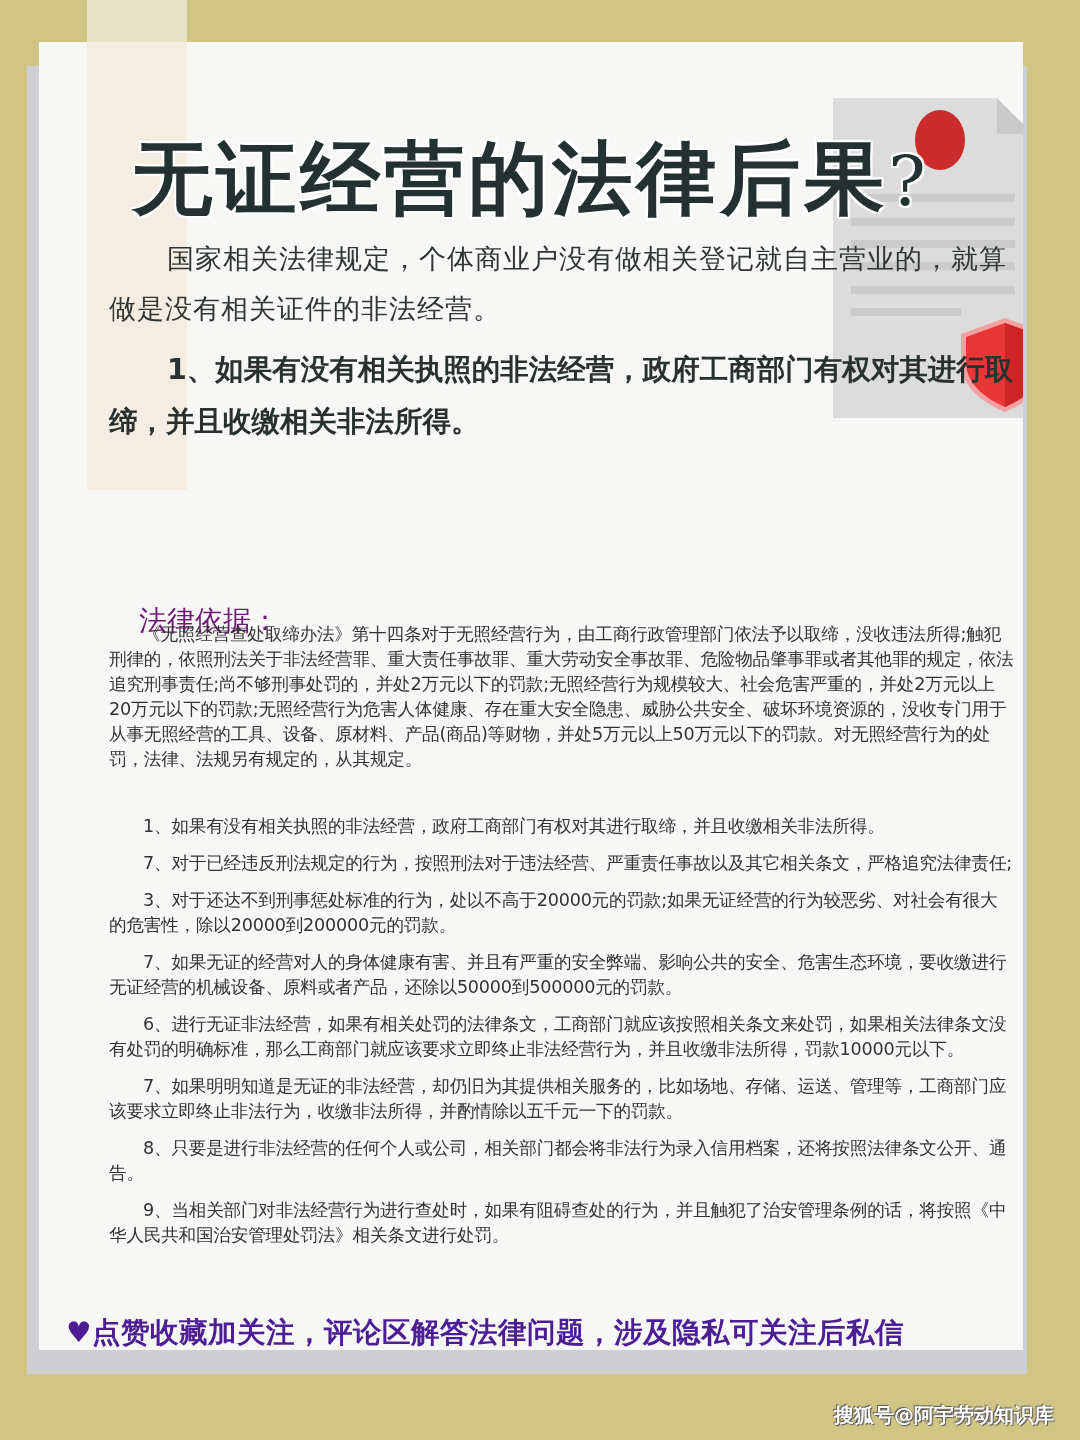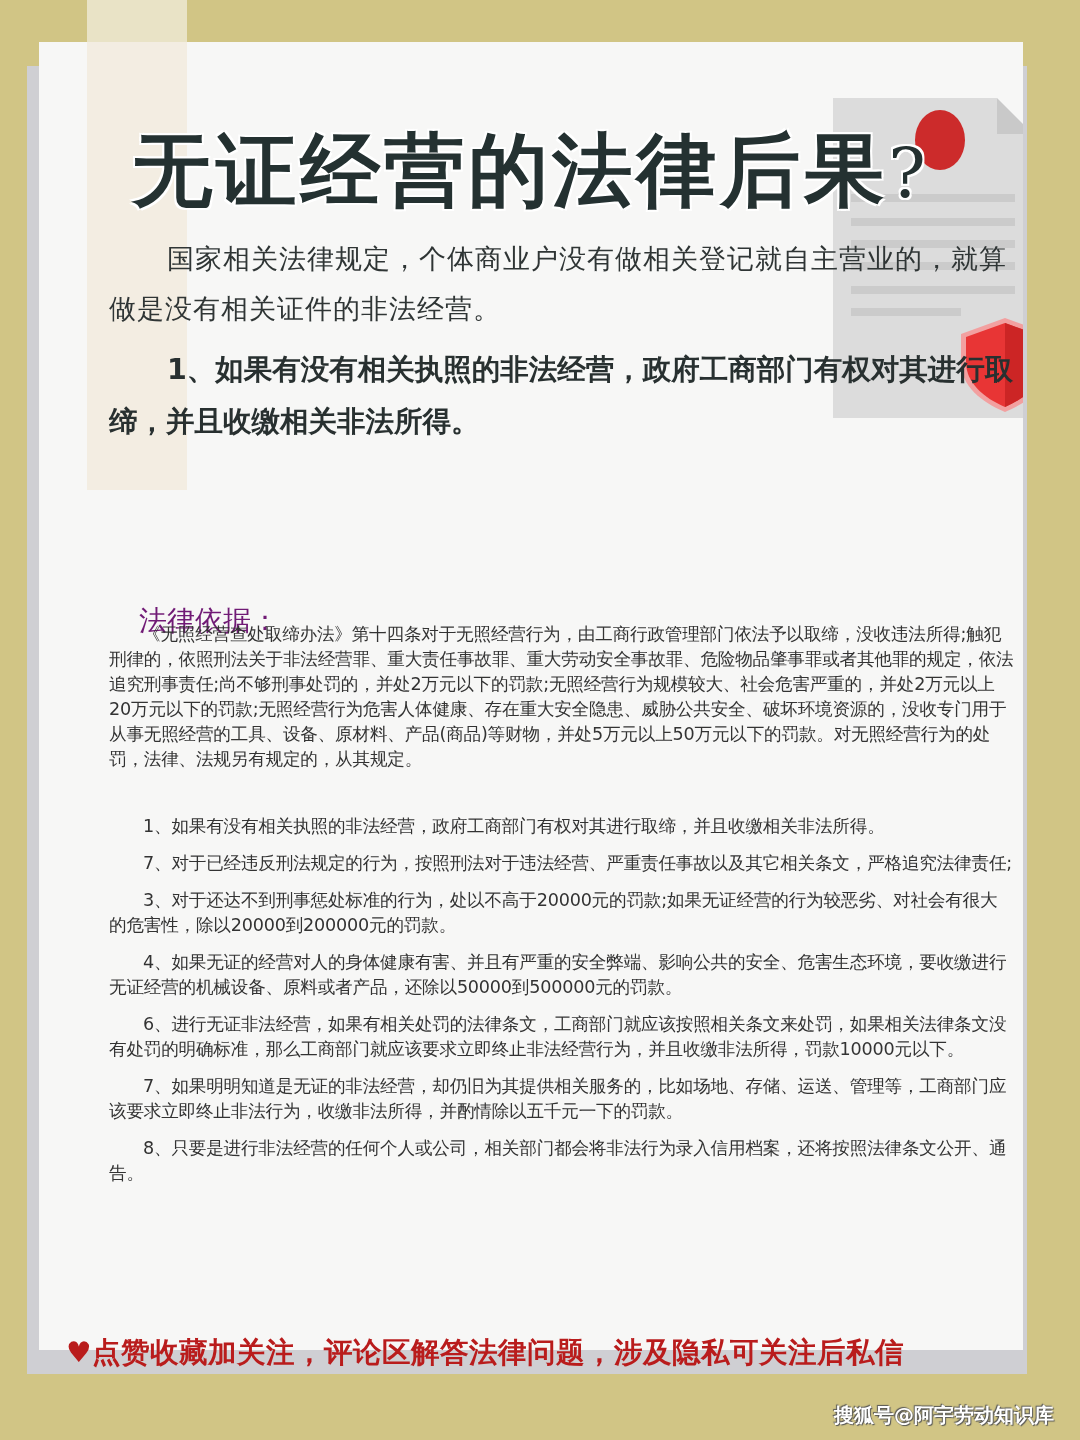--- a/index.html
+++ b/index.html
@@ -65,21 +65,21 @@
   }
   .small {
     font-size:17.6px; line-height:25px; color:#333;
     text-indent:34px; letter-spacing:-0.2px;
   }
   .law { top:580px; }
   .items { top:772px; }
   .items p { margin:0 0 12px 0; }
   .footer-line {
     position:absolute; left:66px; top:1314px; font-size:28.5px; font-weight:bold;
-    color:#b91c1c; white-space:nowrap; letter-spacing:0.5px;margin-top:20px;
+    color:#4c1d95; white-space:nowrap; letter-spacing:0.5px;
   }
   .watermark {
     position:absolute; right:26px; top:1402px; font-size:20px; font-weight:bold;
     color:#ffffff; text-shadow:1px 1px 1px #555, -1px -1px 1px #555;
   }
 </style>
 </head>
 <body>
 
 <div class="stripe-top"></div>
@@ -99,37 +99,38 @@
   </div>
 
   <div class="red-dot"></div>
 
   <svg class="shield" viewBox="0 0 100 100">
     <path d="M50 4 L94 20 L94 48 C94 72 74 88 50 98 C26 88 6 72 6 48 L6 20 Z" fill="#f2a0a0"></path>
     <path d="M50 9 L89 23 L89 48 C89 69 71 84 50 93 C29 84 11 69 11 48 L11 23 Z" fill="#e83535"></path>
     <path d="M50 9 L89 23 L89 48 C89 69 71 84 50 93 Z" fill="#cc2525"></path>
   </svg>
 
-  <h1 class="title" style="margin:8px">
+  <h1 class="title" style="margin:16px">
     <span>无证经营的法律后果</span><span class="q">?</span>
   </h1>
 
   <p class="content intro" style="margin:0">国家相关法律规定，个体商业户没有做相关登记就自主营业的，就算做是没有相关证件的非法经营。</p>
 
   <p class="content bold-para bp1" style="margin:0">1、如果有没有相关执照的非法经营，政府工商部门有权对其进行取缔，并且收缴相关非法所得。</p>
 
   <div class="basis-heading">法律依据：</div>
 
   <p class="content small law" style="margin:0">《无照经营查处取缔办法》第十四条对于无照经营行为，由工商行政管理部门依法予以取缔，没收违法所得;触犯刑律的，依照刑法关于非法经营罪、重大责任事故罪、重大劳动安全事故罪、危险物品肇事罪或者其他罪的规定，依法追究刑事责任;尚不够刑事处罚的，并处2万元以下的罚款;无照经营行为规模较大、社会危害严重的，并处2万元以上20万元以下的罚款;无照经营行为危害人体健康、存在重大安全隐患、威胁公共安全、破坏环境资源的，没收专门用于从事无照经营的工具、设备、原材料、产品(商品)等财物，并处5万元以上50万元以下的罚款。对无照经营行为的处罚，法律、法规另有规定的，从其规定。</p>
 
   <div class="content small items">
     <p>1、如果有没有相关执照的非法经营，政府工商部门有权对其进行取缔，并且收缴相关非法所得。</p>
     <p>7、对于已经违反刑法规定的行为，按照刑法对于违法经营、严重责任事故以及其它相关条文，严格追究法律责任;</p>
     <p>3、对于还达不到刑事惩处标准的行为，处以不高于20000元的罚款;如果无证经营的行为较恶劣、对社会有很大的危害性，除以20000到200000元的罚款。</p>
-    <p>4、如果无证的经营对人的身体健康有害、并且有严重的安全弊端、影响公共的安全、危害生态环境，要收缴进行无证经营的机械设备、原料或者产品，还除以50000到500000元的罚款。</p>
+    <p>7、如果无证的经营对人的身体健康有害、并且有严重的安全弊端、影响公共的安全、危害生态环境，要收缴进行无证经营的机械设备、原料或者产品，还除以50000到500000元的罚款。</p>
     <p>6、进行无证非法经营，如果有相关处罚的法律条文，工商部门就应该按照相关条文来处罚，如果相关法律条文没有处罚的明确标准，那么工商部门就应该要求立即终止非法经营行为，并且收缴非法所得，罚款10000元以下。</p>
     <p>7、如果明明知道是无证的非法经营，却仍旧为其提供相关服务的，比如场地、存储、运送、管理等，工商部门应该要求立即终止非法行为，收缴非法所得，并酌情除以五千元一下的罚款。</p>
     <p>8、只要是进行非法经营的任何个人或公司，相关部门都会将非法行为录入信用档案，还将按照法律条文公开、通告。</p>
+    <p>9、当相关部门对非法经营行为进行查处时，如果有阻碍查处的行为，并且触犯了治安管理条例的话，将按照《中华人民共和国治安管理处罚法》相关条文进行处罚。</p>
   </div>
 </div>
 
 <div class="footer-line">♥点赞收藏加关注，评论区解答法律问题，涉及隐私可关注后私信</div>
 <div class="watermark">搜狐号@阿宇劳动知识库</div>
 
 </body></html>

